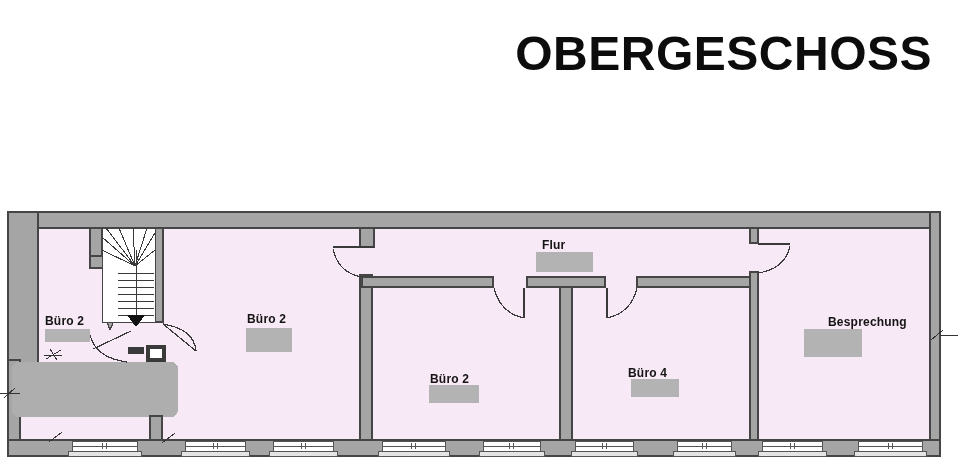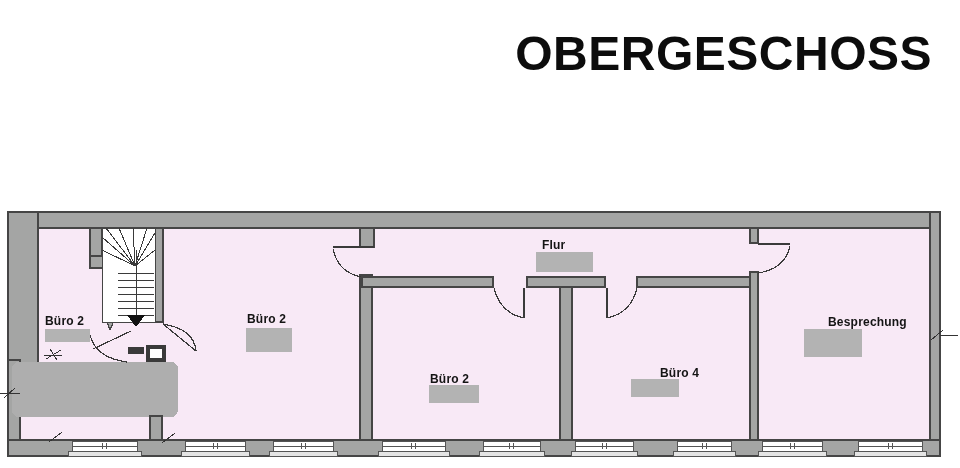--- a/index.html
+++ b/index.html
@@ -176,21 +176,21 @@
 
   <div id="title">OBERGESCHOSS</div>
 
   <div id="labels-layer">
       <div class="room-label" style="left: 45px; top: 314px;">Büro 2</div>
       <div class="value-box" style="left: 45px; top: 329px; width: 45px; height: 13px;"></div>
       <div class="room-label" style="left: 247px; top: 312px;">Büro 2</div>
       <div class="value-box" style="left: 246px; top: 328px; width: 46px; height: 24px;"></div>
       <div class="room-label" style="left: 430px; top: 372px;">Büro 2</div>
       <div class="value-box" style="left: 429px; top: 385px; width: 50px; height: 18px;"></div>
-      <div class="room-label" style="left: 636px; top: 366px; padding-left: 24px;">Büro 4</div>
+      <div class="room-label" style="left: 604px; top: 366px; padding-left: 24px;">Büro 4</div>
       <div class="value-box" style="left: 631px; top: 379px; width: 48px; height: 18px;"></div>
       <div class="room-label" style="left: 542px; top: 238px;">Flur</div>
       <div class="value-box" style="left: 536px; top: 252px; width: 57px; height: 20px;"></div>
       <div class="room-label" style="left: 808px; top: 315px; margin-left: 20px;">Besprechung</div>
       <div class="value-box" style="left: 804px; top: 329px; width: 58px; height: 28px;"></div>
     </div>
 
 </div>
 
 </body></html>

